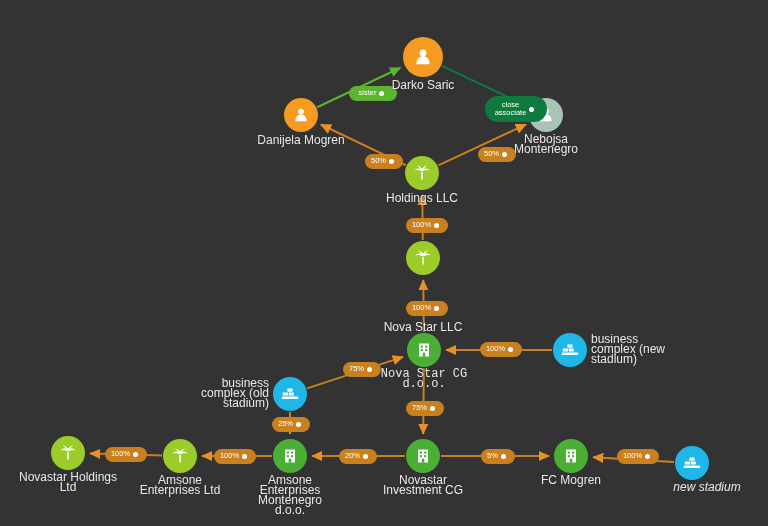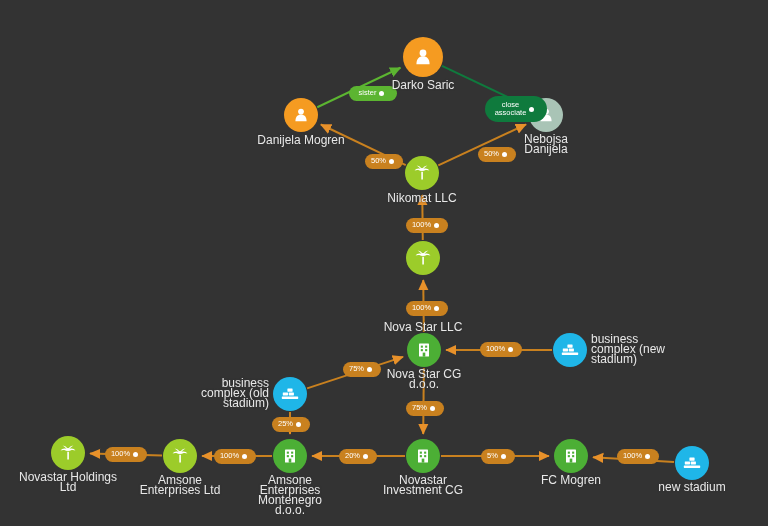--- a/index.html
+++ b/index.html
@@ -177,37 +177,37 @@
       <div class="edge-label" style="position: absolute; left: 406px; top: 401px; width: 38px; height: 15px; background: rgb(201, 129, 31); border-radius: 7.5px; display: flex; align-items: center; justify-content: center; gap: 3px; padding-right: 3px; box-sizing: border-box;"><span style="color: rgb(255, 255, 255); font-size: 7.5px; line-height: 8.5px; white-space: pre-line; text-align: center;">75%</span><span style="width: 5px; height: 5px; border-radius: 50%; background: rgb(255, 255, 255); flex: 0 0 auto;"></span></div>
       <div class="edge-label" style="position: absolute; left: 272px; top: 417px; width: 38px; height: 15px; background: rgb(201, 129, 31); border-radius: 7.5px; display: flex; align-items: center; justify-content: center; gap: 3px; padding-right: 3px; box-sizing: border-box;"><span style="color: rgb(255, 255, 255); font-size: 7.5px; line-height: 8.5px; white-space: pre-line; text-align: center;">25%</span><span style="width: 5px; height: 5px; border-radius: 50%; background: rgb(255, 255, 255); flex: 0 0 auto;"></span></div>
       <div class="edge-label" style="position: absolute; left: 339px; top: 449px; width: 38px; height: 15px; background: rgb(201, 129, 31); border-radius: 7.5px; display: flex; align-items: center; justify-content: center; gap: 3px; padding-right: 3px; box-sizing: border-box;"><span style="color: rgb(255, 255, 255); font-size: 7.5px; line-height: 8.5px; white-space: pre-line; text-align: center;">20%</span><span style="width: 5px; height: 5px; border-radius: 50%; background: rgb(255, 255, 255); flex: 0 0 auto;"></span></div>
       <div class="edge-label" style="position: absolute; left: 214px; top: 449px; width: 42px; height: 15px; background: rgb(201, 129, 31); border-radius: 7.5px; display: flex; align-items: center; justify-content: center; gap: 3px; padding-right: 3px; box-sizing: border-box;"><span style="color: rgb(255, 255, 255); font-size: 7.5px; line-height: 8.5px; white-space: pre-line; text-align: center;">100%</span><span style="width: 5px; height: 5px; border-radius: 50%; background: rgb(255, 255, 255); flex: 0 0 auto;"></span></div>
       <div class="edge-label" style="position: absolute; left: 105px; top: 447px; width: 42px; height: 15px; background: rgb(201, 129, 31); border-radius: 7.5px; display: flex; align-items: center; justify-content: center; gap: 3px; padding-right: 3px; box-sizing: border-box;"><span style="color: rgb(255, 255, 255); font-size: 7.5px; line-height: 8.5px; white-space: pre-line; text-align: center;">100%</span><span style="width: 5px; height: 5px; border-radius: 50%; background: rgb(255, 255, 255); flex: 0 0 auto;"></span></div>
       <div class="edge-label" style="position: absolute; left: 481px; top: 449px; width: 34px; height: 15px; background: rgb(201, 129, 31); border-radius: 7.5px; display: flex; align-items: center; justify-content: center; gap: 3px; padding-right: 3px; box-sizing: border-box;"><span style="color: rgb(255, 255, 255); font-size: 7.5px; line-height: 8.5px; white-space: pre-line; text-align: center;">5%</span><span style="width: 5px; height: 5px; border-radius: 50%; background: rgb(255, 255, 255); flex: 0 0 auto;"></span></div>
       <div class="edge-label" style="position: absolute; left: 617px; top: 449px; width: 42px; height: 15px; background: rgb(201, 129, 31); border-radius: 7.5px; display: flex; align-items: center; justify-content: center; gap: 3px; padding-right: 3px; box-sizing: border-box;"><span style="color: rgb(255, 255, 255); font-size: 7.5px; line-height: 8.5px; white-space: pre-line; text-align: center;">100%</span><span style="width: 5px; height: 5px; border-radius: 50%; background: rgb(255, 255, 255); flex: 0 0 auto;"></span></div>
       <div class="node-label" style="width: 90px; left: 378px; top: 80px;">Darko Saric</div>
       <div class="node-label" style="width: 100px; left: 251px; top: 135px;">Danijela Mogren</div>
       <div class="node-label" style="width: 80px; left: 506px; top: 134px;">Nebojsa
-Danijela</div>
-      <div class="node-label" style="width: 100px; left: 372px; top: 193px;">Nikomat LLC</div>
+Montenegro</div>
+      <div class="node-label" style="width: 100px; left: 372px; top: 193px;">Holdings LLC</div>
       <div class="node-label" style="width: 100px; left: 373px; top: 278px; margin-top: 44px;">Nova Star LLC</div>
-      <div class="node-label" style="width: 100px; left: 374px; top: 369px;">Nova Star CG
+      <div class="node-label" style="width: 100px; left: 374px; top: 369px; font-family: Liberation Mono, monospace;">Nova Star CG
 d.o.o.</div>
       <div class="node-label align-right" style="width: 80px; left: 591px; top: 334px;">business
 complex (new
 stadium)</div>
       <div class="node-label align-left" style="width: 80px; left: 189px; top: 378px;">business
 complex (old
 stadium)</div>
       <div class="node-label" style="width: 100px; left: 373px; top: 475px;">Novastar
 Investment CG</div>
       <div class="node-label" style="width: 90px; left: 245px; top: 475px;">Amsone
 Enterprises
 Montenegro
 d.o.o.</div>
       <div class="node-label" style="width: 100px; left: 130px; top: 475px;">Amsone
 Enterprises Ltd</div>
       <div class="node-label" style="width: 110px; left: 13px; top: 472px;">Novastar Holdings
 Ltd</div>
       <div class="node-label" style="width: 90px; left: 526px; top: 475px;">FC Mogren</div>
-      <div class="node-label" style="width: 90px; left: 647px; top: 482px;">new stadium</div>
+      <div class="node-label" style="width: 90px; left: 662px; top: 482px; font-style: italic;">new stadium</div>
     </div>
 </div>
 
 </body></html>

